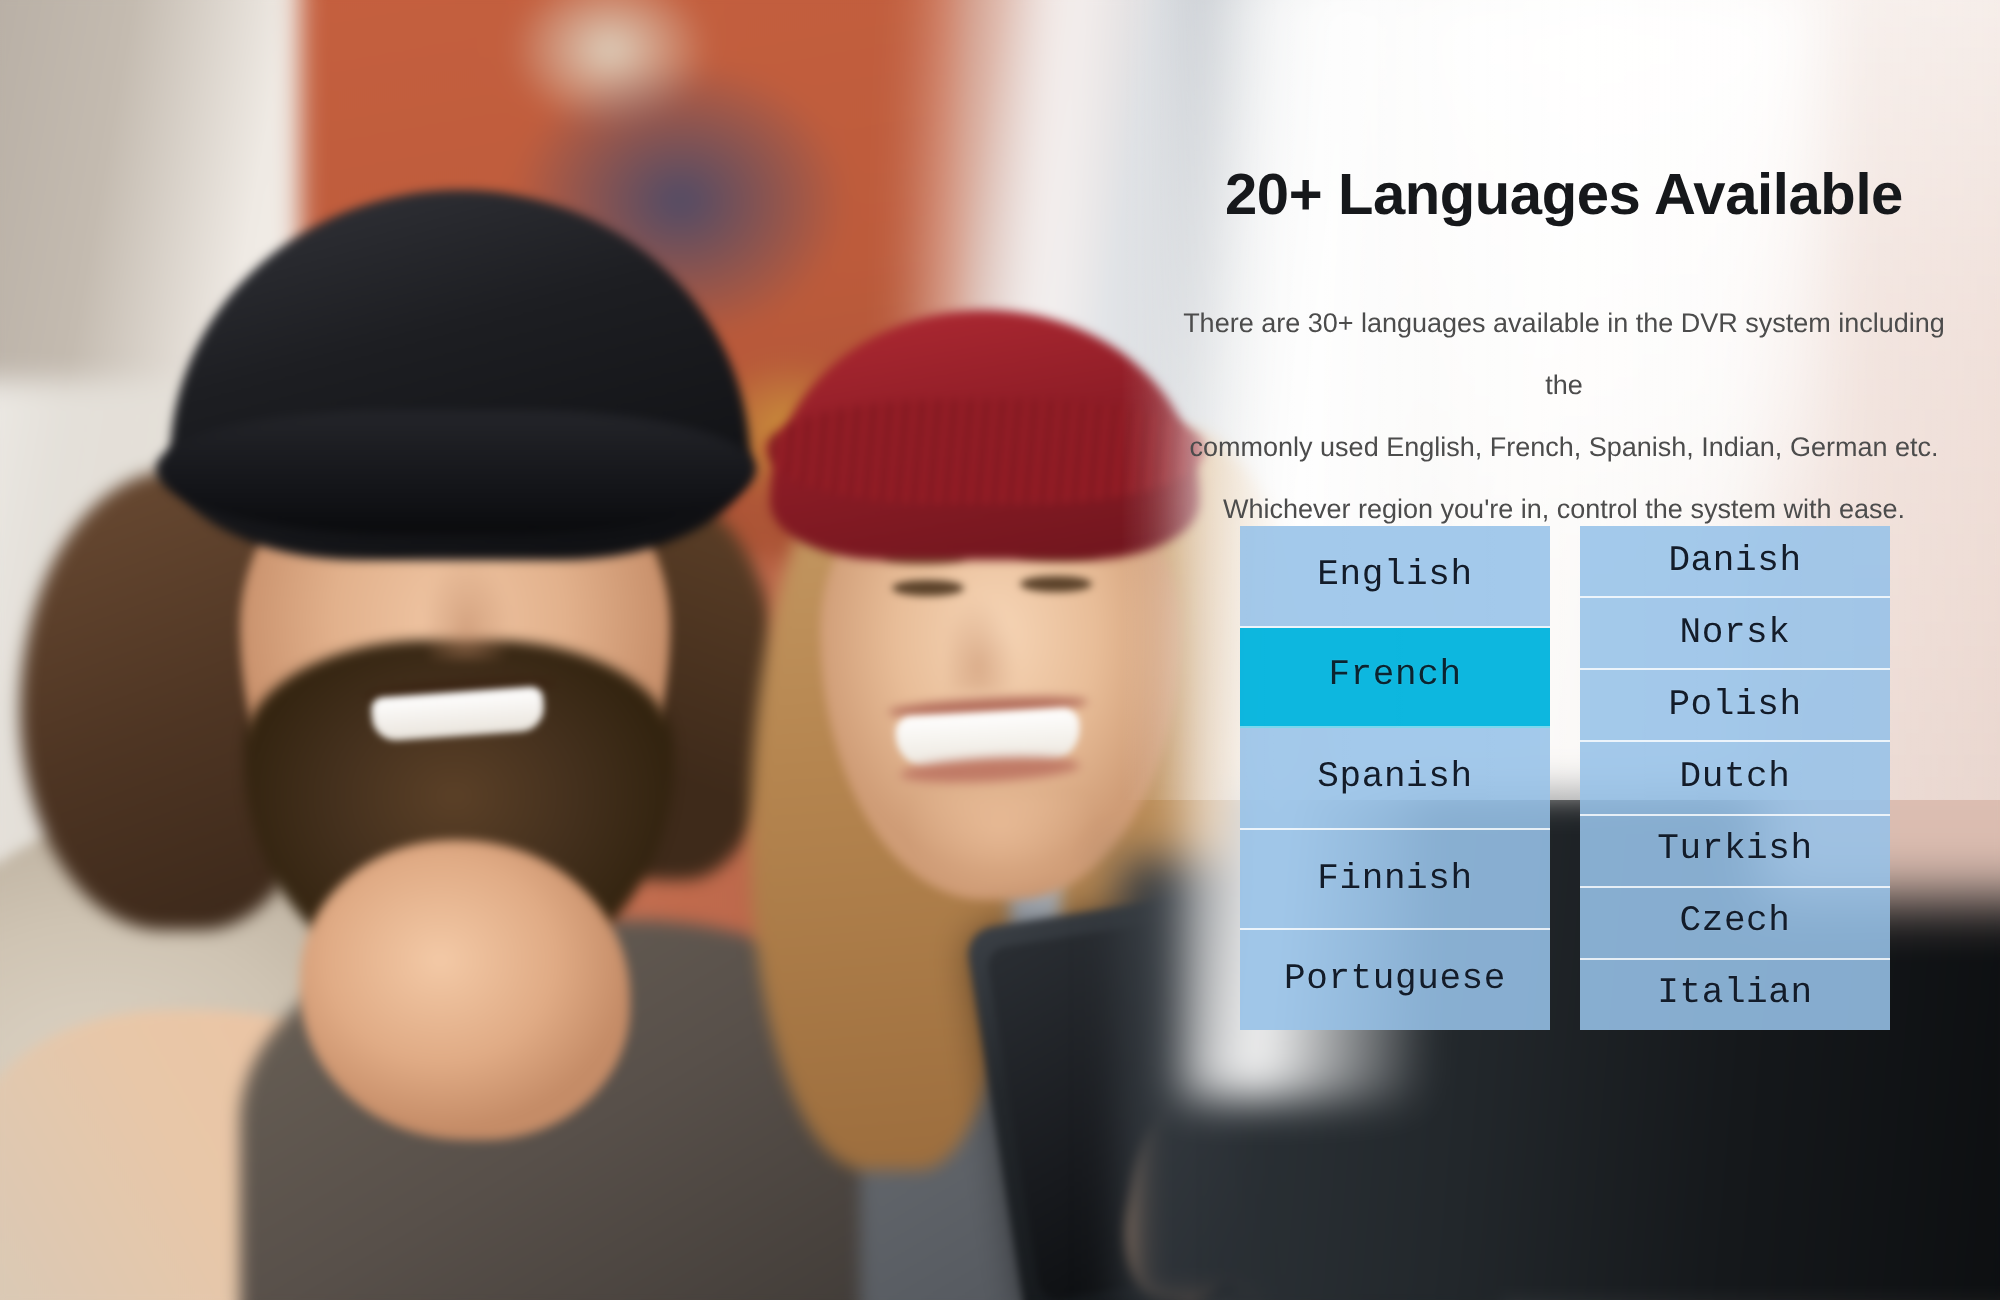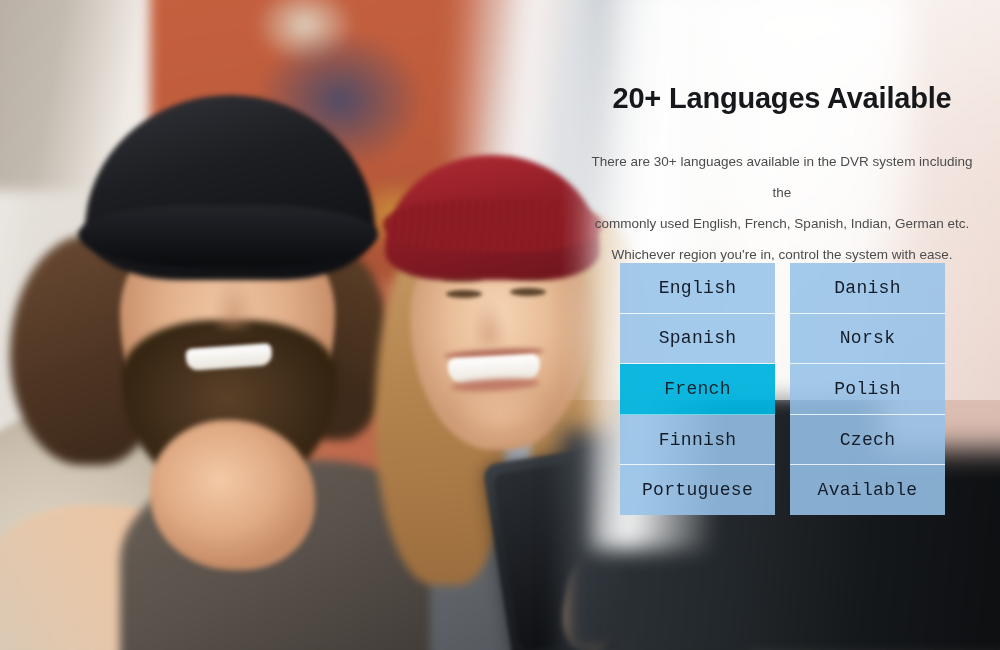--- a/index.html
+++ b/index.html
@@ -333,29 +333,31 @@
     <div class="desc">
       <span class="ln">There are 30+ languages available in the DVR system including the</span>
       <span class="ln">commonly used English, French, Spanish, Indian, German etc.</span>
       <span class="ln">Whichever region you're in, control the system with ease.</span>
     </div>
 
     <div class="lists">
 
       <div class="lang-col">
         <div class="lang-cell">English</div>
+        <div class="lang-cell active">French</div>
         <div class="lang-cell">Spanish</div>
-        <div class="lang-cell active">French</div>
         <div class="lang-cell">Finnish</div>
         <div class="lang-cell">Portuguese</div>
       </div>
 
       <div class="lang-col">
         <div class="lang-cell">Danish</div>
         <div class="lang-cell">Norsk</div>
         <div class="lang-cell">Polish</div>
+        <div class="lang-cell">Dutch</div>
+        <div class="lang-cell">Turkish</div>
         <div class="lang-cell">Czech</div>
-        <div class="lang-cell">Available</div>
+        <div class="lang-cell">Italian</div>
       </div>
 
     </div>
   </div>
 </div>
 
 </body></html>

